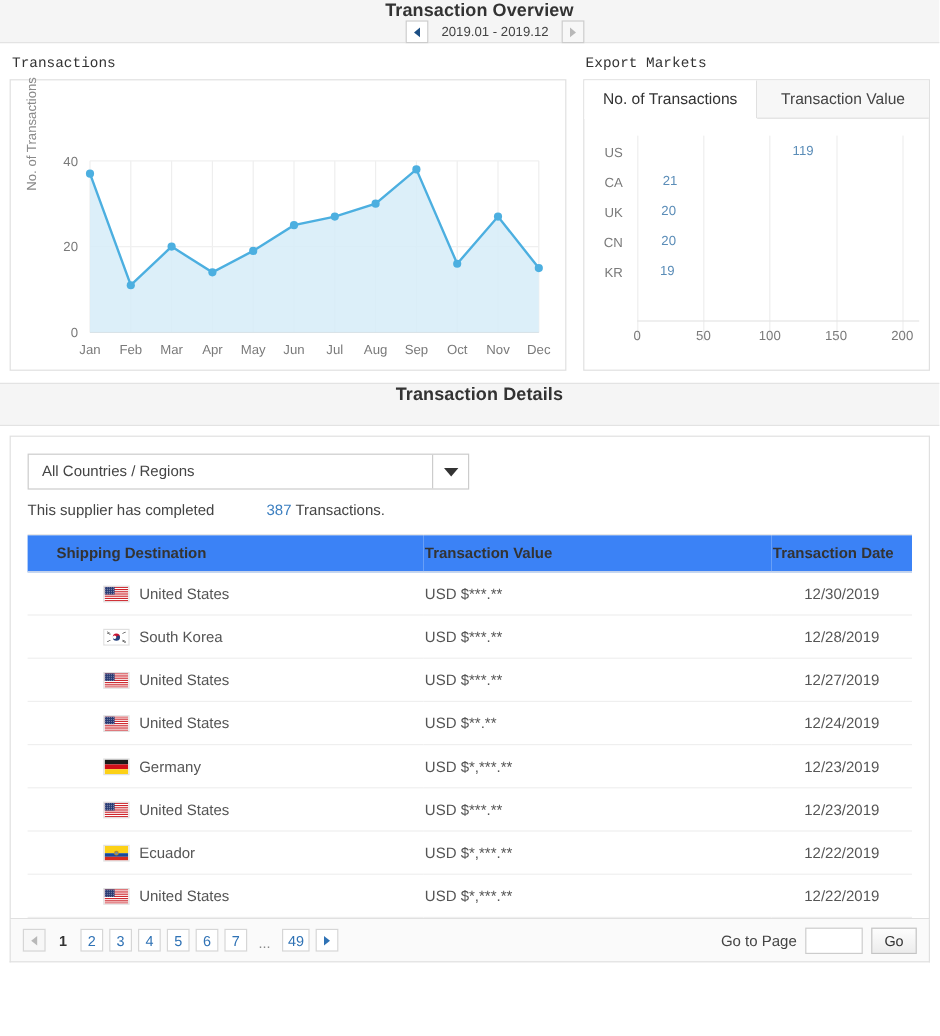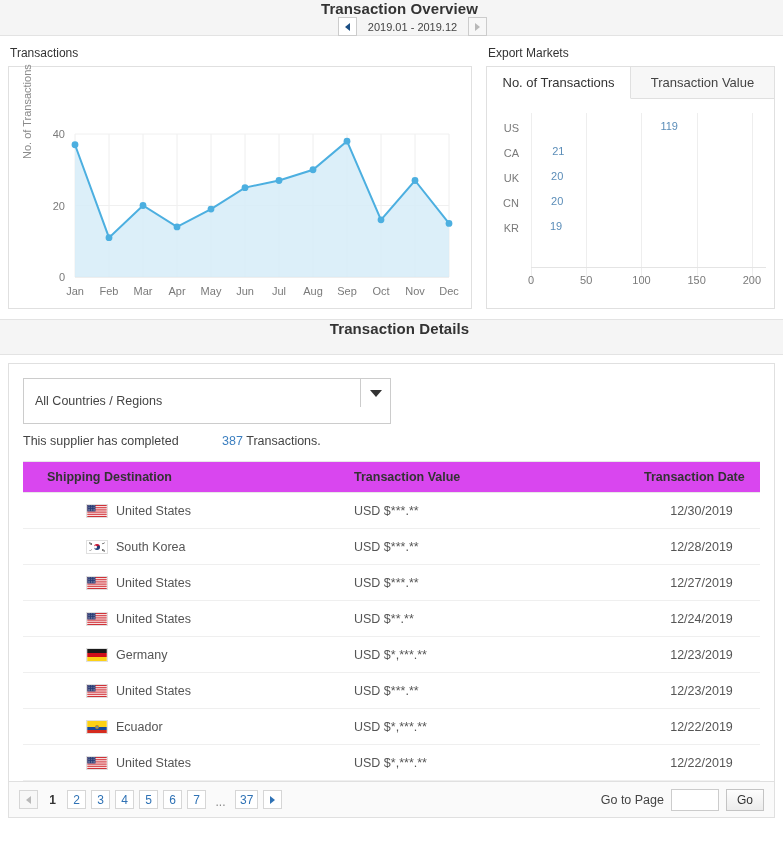--- a/index.html
+++ b/index.html
@@ -55,20 +55,21 @@
   }
 
   
   .charts-row { display: flex; padding: 10px 8px 0 8px; gap: 0; }
   .chart-col-left  { width: 470px; padding: 0 6px 0 0; }
   .chart-col-right { width: 297px; padding-left: 8px; }
   .chart-caption {
     font-size: 12px;
     color: #333333;
     margin: 0 0 6px 2px;
+    font-family: Liberation Mono, monospace;
   }
   .chart-box {
     border: 1px solid #e0e0e0;
     background: #ffffff;
     position: relative;
   }
   .line-box  { height: 243px; }
   .bars-box  { height: 243px; }
 
   
@@ -138,21 +139,21 @@
 
   
   .details-panel {
     margin: 8px 8px 0 8px;
     border: 1px solid #e0e0e0;
     background: #ffffff;
     padding: 14px 14px 0 14px;
   }
   .select-wrap {
     position: relative;
-    width: 368px; height: 46px;
+    width: 368px; height: 30px;
     border: 1px solid #cccccc;
     background: #ffffff;
     display: flex; align-items: center;
     cursor: pointer;
   }
   .select-text { padding-left: 11px; font-size: 12.5px; color: #444444; }
   .select-arrow-box {
     position: absolute; right: 0; top: 0;
     width: 30px; height: 28px;
     border-left: 1px solid #cccccc;
@@ -167,21 +168,21 @@
   .completed-line {
     margin-top: 10px;
     font-size: 12.5px;
     color: #444444;
   }
   .completed-line .count { color: #3c7fc0; margin-left: 40px; }
 
   
   table.txn { width: 100%; border-collapse: collapse; margin-top: 13px; }
   table.txn th {
-    background: #d946ef;
+    background: #3b82f6;
     border-top: 1px solid #e7e7e7;
     border-bottom: 1px solid #e7e7e7;
     font-size: 12.5px;
     font-weight: bold;
     color: #333333;
     height: 31px;
     text-align: left;
   }
   table.txn td {
     border-bottom: 1px solid #efefef;
@@ -639,21 +640,21 @@
         <span class="atri-l"></span>
       </span>
       <span class="pg current">1</span>
       <span class="pg">2</span>
       <span class="pg">3</span>
       <span class="pg">4</span>
       <span class="pg">5</span>
       <span class="pg">6</span>
       <span class="pg">7</span>
       <span class="pg dots">...</span>
-      <span class="pg">37</span>
+      <span class="pg">49</span>
       <span class="pg-arrow">
         <span class="atri-r"></span>
       </span>
     </div>
   <div class="goto">
     <span class="goto-label">Go to Page</span>
     <input class="goto-input" type="text" value="" style="">
     <button class="goto-btn">Go</button>
   </div>
 </div>

